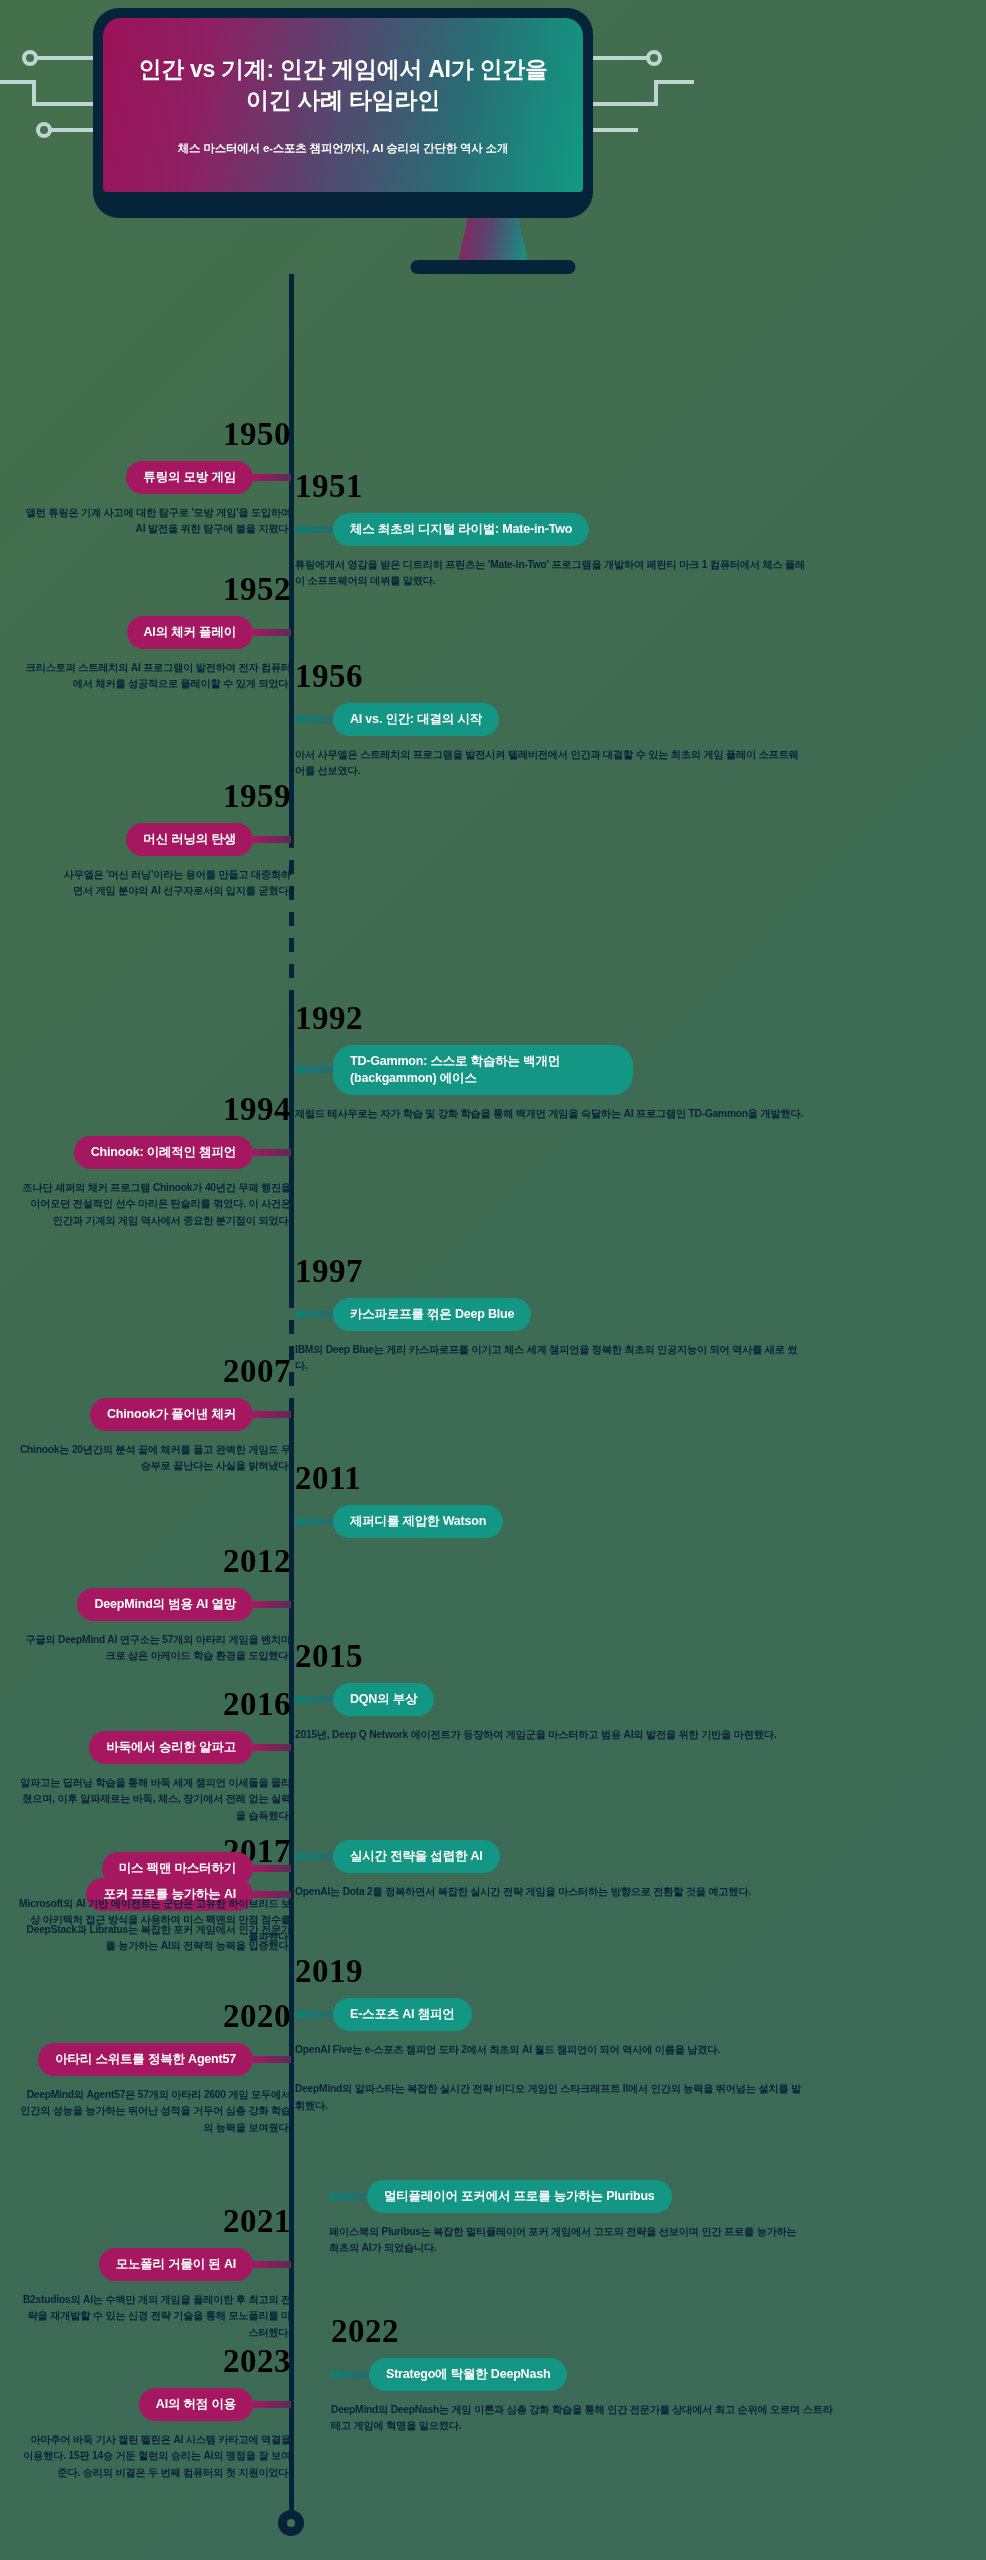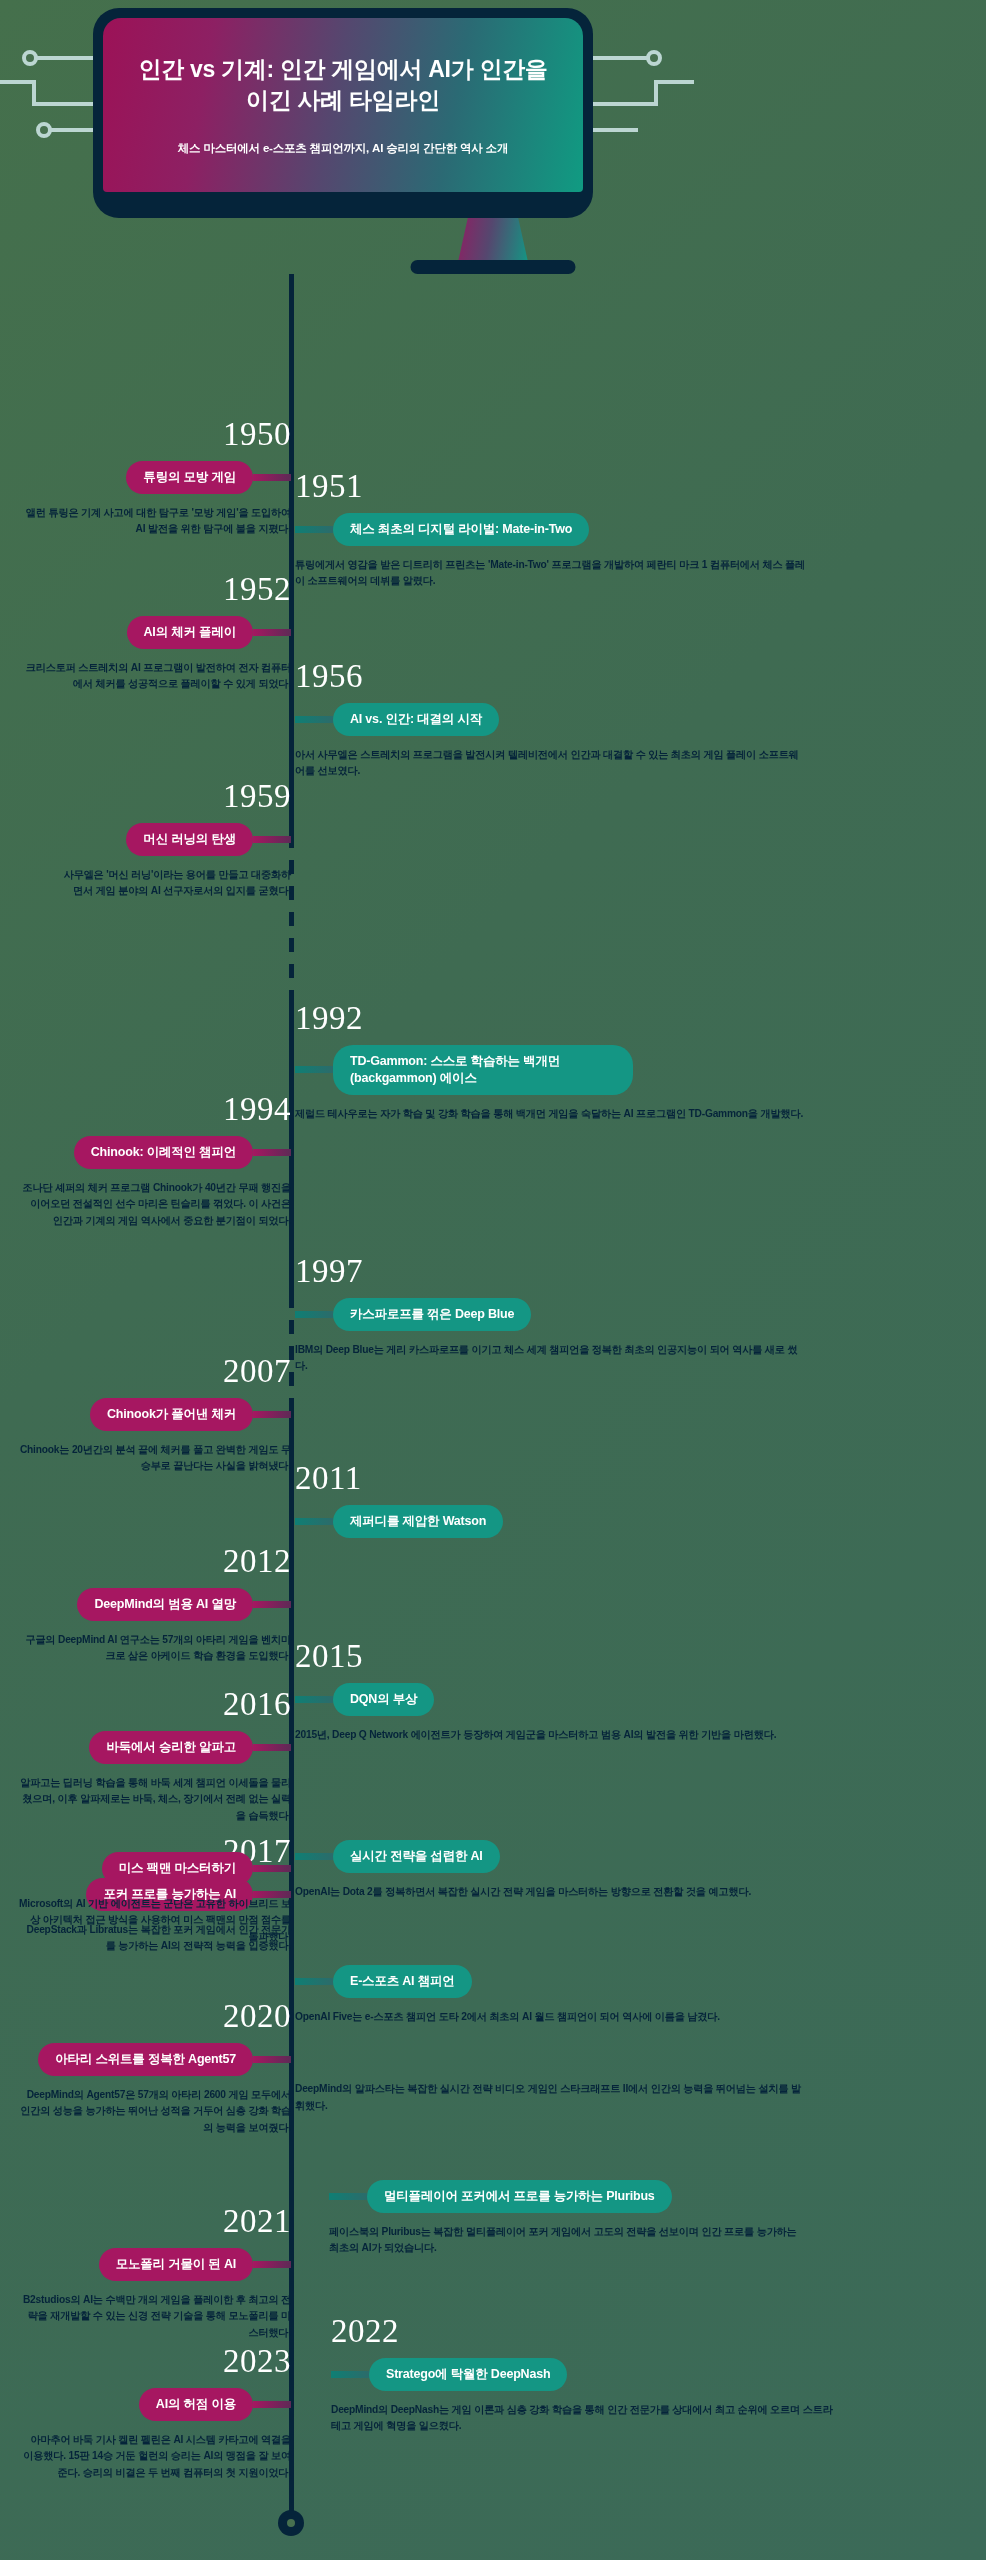--- a/index.html
+++ b/index.html
@@ -57,21 +57,21 @@
   }
   .end-node::after{ content:""; width:8px; height:8px; border-radius:50%; background:#47704f; }
 
   
   .item{ position:absolute; width:100%; }
   .side-left{  left:0;   width:291px; text-align:right; padding-right:0; }
   .side-right{ left:295px; width:691px; text-align:left; }
 
   .year{
     font-family:"Liberation Serif","DejaVu Serif",serif;
-    font-size:33px; font-weight:400; color:#ffffff; line-height:1;
+    font-size:33px; font-weight:700; color:#000000; line-height:1;
     letter-spacing:.5px;
   }
   .chip-row{ display:flex; align-items:center; margin-top:10px; }
   .side-left .chip-row{ justify-content:flex-end; }
 
   .chip{
     display:inline-block; padding:8px 17px; border-radius:20px;
     color:#ffffff; font-size:12.5px; font-weight:700; line-height:1.35;
     letter-spacing:-.2px;
   }
@@ -259,20 +259,21 @@
 
 <div class="item side-left" style="top:1852px;">
   <div class="chip-row" style="margin-top:0;">
     <span class="chip pink">미스 팩맨 마스터하기</span>
     <span class="connector pink" style="width:38px;"></span>
   </div>
   <div class="desc">Microsoft의 AI 기반 에이전트는 군단은 고유한 하이브리드 보상 아키텍처 접근 방식을 사용하여 미스 팩맨의 만점 점수를 돌파했다.</div>
 </div>
 
 <div class="item side-right" style="top:1955px;">
+  <div class="year">2019</div>
   <div class="chip-row">
     <span class="connector teal" style="width:38px;"></span>
     <span class="chip teal">E-스포츠 AI 챔피언</span>
   </div>
   <div class="desc">OpenAI Five는 e-스포츠 챔피언 도타 2에서 최초의 AI 월드 챔피언이 되어 역사에 이름을 남겼다.</div>
 </div>
 
 <div class="item side-right" style="top:2070px;">
   <div class="desc">DeepMind의 알파스타는 복잡한 실시간 전략 비디오 게임인 스타크래프트 II에서 인간의 능력을 뛰어넘는 설치를 발휘했다.</div>
 </div>

